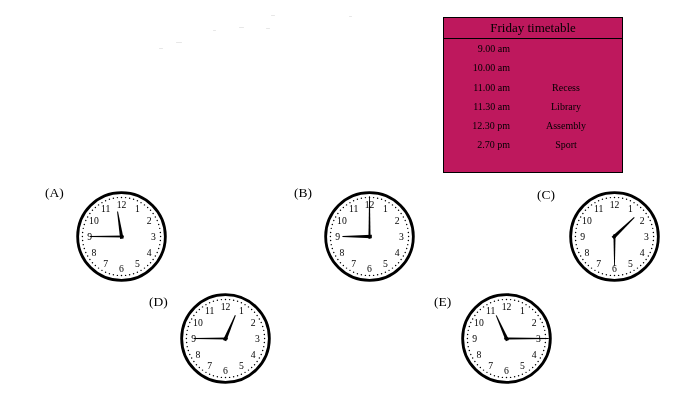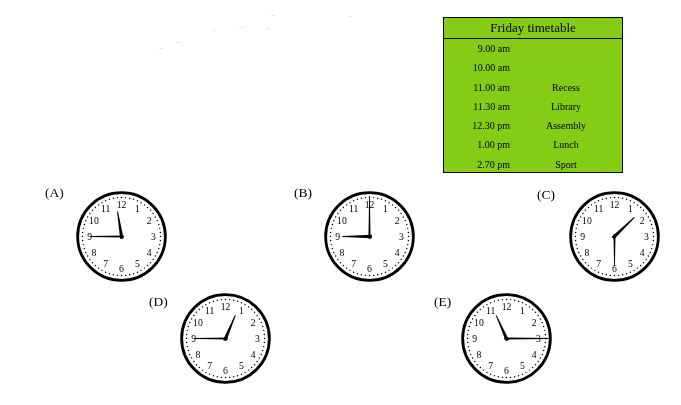--- a/index.html
+++ b/index.html
@@ -4,21 +4,21 @@
 <style>
   html,body { margin:0; padding:0; background:#fff; }
   .canvas {
     position:relative; width:681px; height:405px; background:#ffffff;
     font-family:"Liberation Serif","DejaVu Serif",serif; color:#000;
     overflow:hidden;
   }
   
   .timetable {
     position:absolute; left:443px; top:17px; width:180px; height:156px;
-    border:1px solid #000; box-sizing:border-box; background:#84cc16;
+    border:1px solid #000; box-sizing:border-box; background:#be185d;
   }
   .tt-title {
     height:20px; line-height:20px; text-align:center; font-size:13px;
     border-bottom:1px solid #000;
   }
   .tt-row { display:flex; height:19.25px; align-items:center; font-size:10px; }
   .tt-time { width:66px; text-align:right; white-space:nowrap; }
   .tt-subject { flex:1; text-align:center; white-space:nowrap; }
   
   .clock-label { position:absolute; font-size:13.5px; }
@@ -45,24 +45,20 @@
           <div class="tt-time">11.00 am</div>
           <div class="tt-subject">Recess</div>
         </div>
         <div class="tt-row">
           <div class="tt-time">11.30 am</div>
           <div class="tt-subject">Library</div>
         </div>
         <div class="tt-row">
           <div class="tt-time">12.30 pm</div>
           <div class="tt-subject">Assembly</div>
-        </div>
-        <div class="tt-row">
-          <div class="tt-time">1.00 pm</div>
-          <div class="tt-subject">Lunch</div>
         </div>
         <div class="tt-row">
           <div class="tt-time">2.70 pm</div>
           <div class="tt-subject">Sport</div>
         </div>
       </div>
   </div>
 
   <div id="clock-area">
       <span class="clock-label" style="left: 45px; top: 185px;">(A)</span>

